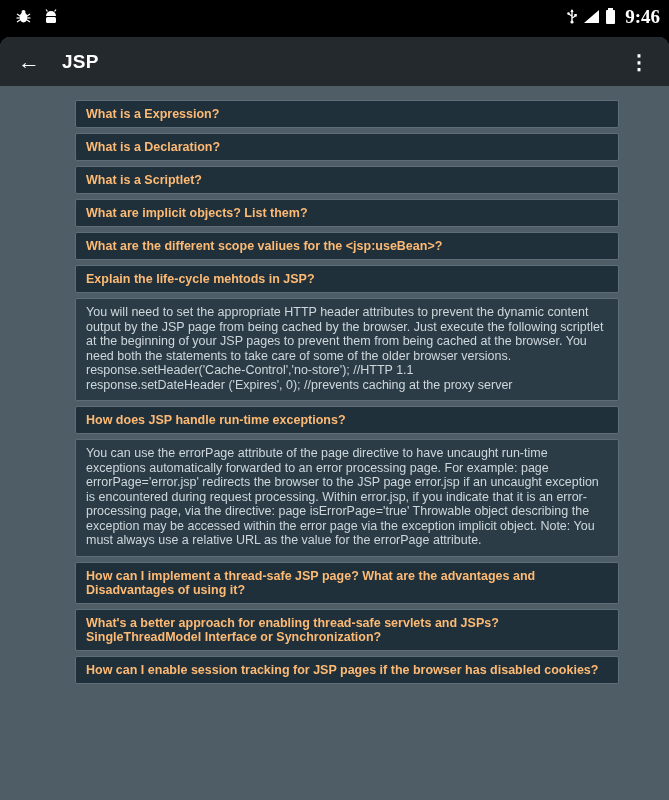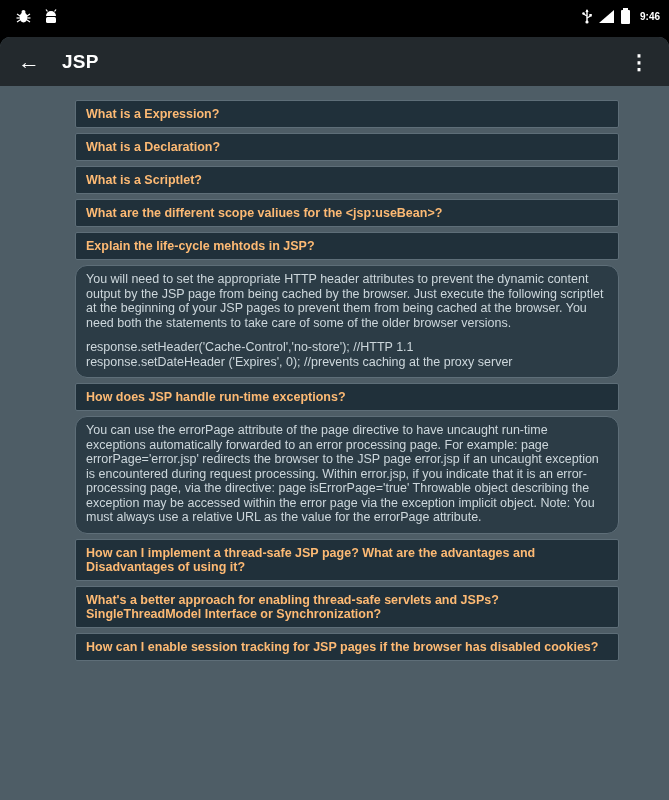--- a/index.html
+++ b/index.html
@@ -16,21 +16,21 @@
   .status-bar {
     height: 33px;
     background: #000;
     display: flex;
     align-items: center;
     justify-content: space-between;
     padding: 0 9px 0 16px;
   }
   .sb-left { display: flex; align-items: center; gap: 12px; }
   .sb-right { display: flex; align-items: center; gap: 7px; }
-  .sb-time { color: #fff; font-size: 10px; font-weight: bold; margin-left: 3px; }
+  .sb-time { color: #fff; font-size: 19px; font-weight: bold; margin-left: 3px; font-family: Liberation Serif, serif; }
   .sb-icon { display: inline-flex; align-items: center; }
   .signal-tri {
     width: 0; height: 0;
     border-left: 15px solid transparent;
     border-bottom: 13px solid #fff;
   }
   .battery {
     width: 9px; height: 14px; background: #fff; border-radius: 1px; position: relative;
   }
   .battery:before {
@@ -78,28 +78,28 @@
     font-weight: bold;
     font-size: 12.5px;
     line-height: 14px;
     padding: 6px 10px;
     margin-bottom: 5px;
     cursor: pointer;
   }
   .answer {
     background: #2C3C46;
     border: 1px solid #5E6E78;
-    border-radius: 12px;
+    border-radius: 2px;
     color: #CDD7DC;
     font-size: 12.5px;
     line-height: 14.5px;
     padding: 6px 10px 8px;
     margin-bottom: 5px;
   }
-  .code-block { margin-top: 10px; }
+  .code-block { }
 </style>
 </head>
 <body>
 
 <div class="screen">
 
   <div class="status-bar">
     <div class="sb-left">
       <span class="sb-icon">
         <svg width="15" height="15" viewBox="0 0 15 15">
@@ -145,20 +145,21 @@
     <div class="toolbar">
       <span class="back-btn">←</span>
       <span class="toolbar-title">JSP</span>
       <span class="overflow-btn">⋮</span>
     </div>
 
     <div class="content">
         <div class="question">What is a Expression?</div>
         <div class="question">What is a Declaration?</div>
         <div class="question">What is a Scriptlet?</div>
+        <div class="question">What are implicit objects? List them?</div>
         <div class="question">What are the different scope valiues for the &lt;jsp:useBean&gt;?</div>
         <div class="question">Explain the life-cycle mehtods in JSP?</div>
         <div class="answer">
           <div class="answer-text">You will need to set the appropriate HTTP header attributes to prevent the dynamic content output by the JSP page from being cached by the browser. Just execute the following scriptlet at the beginning of your JSP pages to prevent them from being cached at the browser. You need both the statements to take care of some of the older browser versions.</div>
           <div class="code-block">
             <div class="code-line">response.setHeader('Cache-Control','no-store'); //HTTP 1.1</div>
             <div class="code-line">response.setDateHeader ('Expires', 0); //prevents caching at the proxy server</div>
           </div>
         </div>
         <div class="question">How does JSP handle run-time exceptions?</div>

